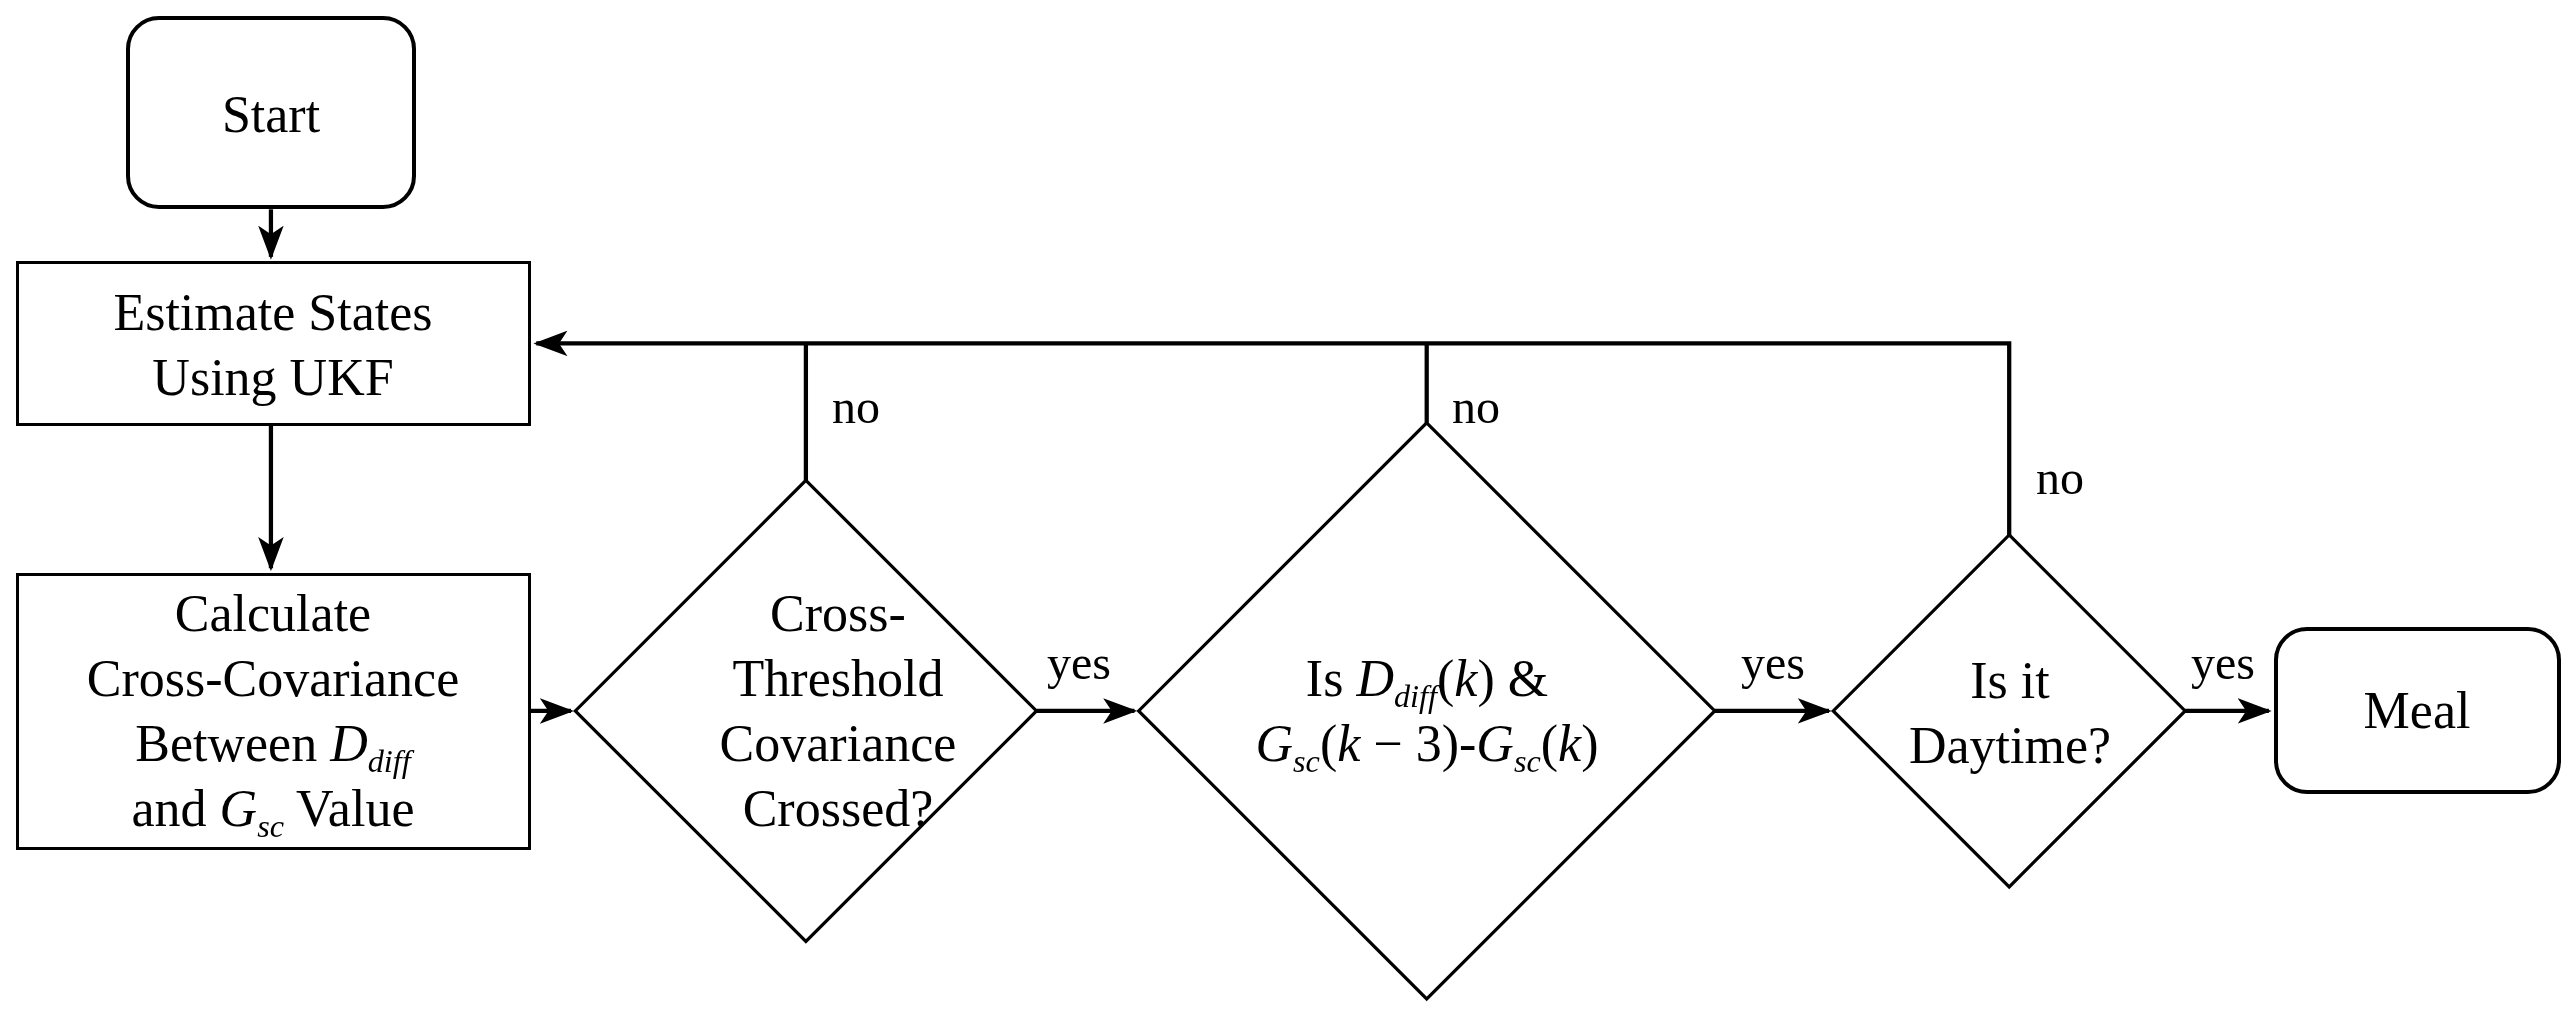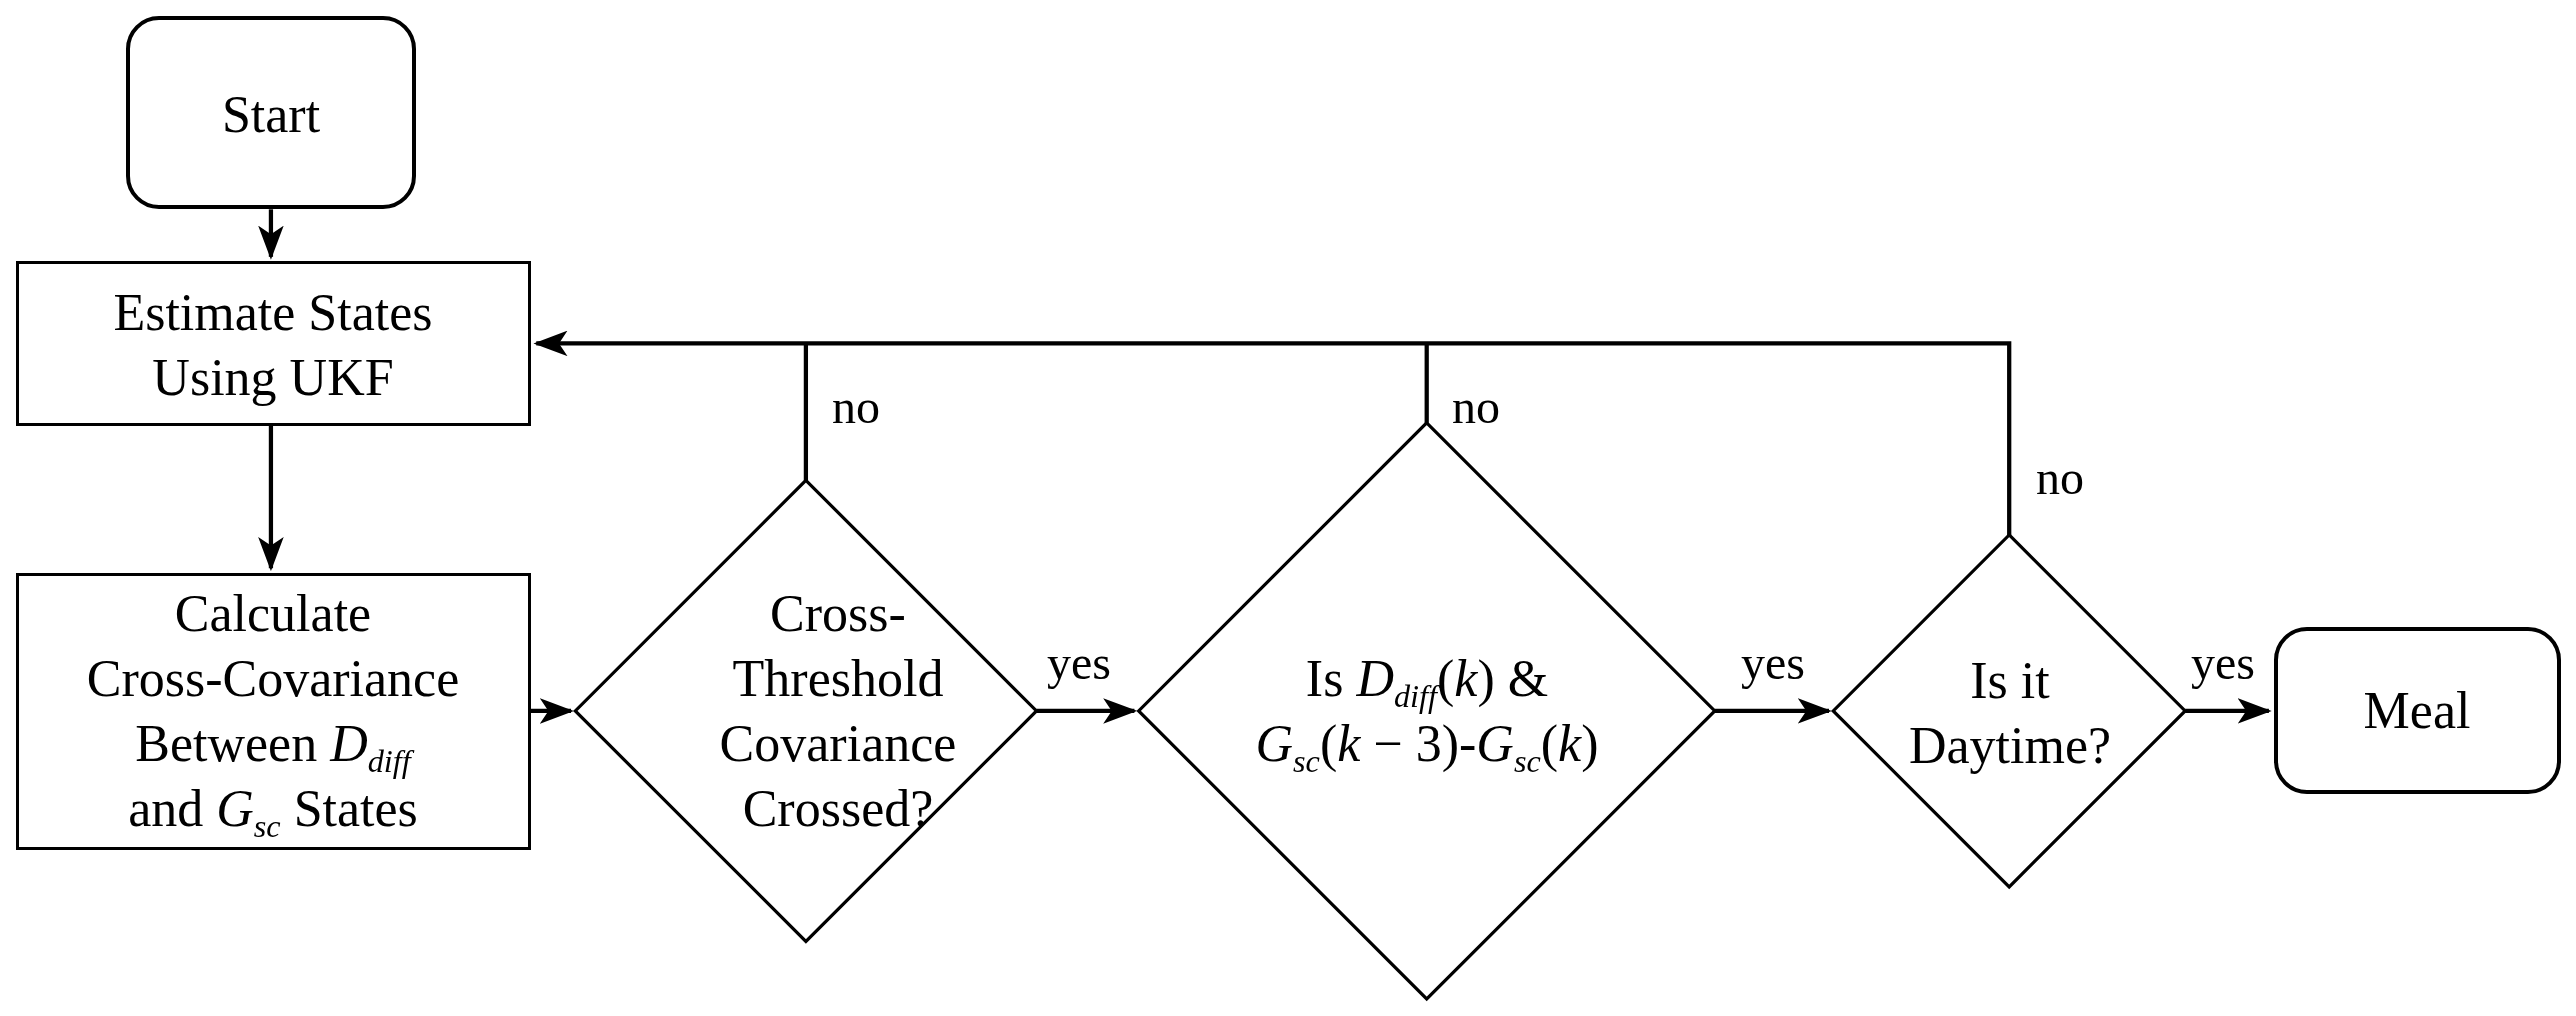--- a/index.html
+++ b/index.html
@@ -109,21 +109,21 @@
       <div class="line"><span>Start</span></div>
     </div>
   <div class="nodetext" style="left:273px; top:345px;">
       <div class="line"><span>Estimate States</span></div>
       <div class="line"><span>Using UKF</span></div>
     </div>
   <div class="nodetext" style="left:273px; top:711px;">
       <div class="line"><span>Calculate</span></div>
       <div class="line"><span>Cross-Covariance</span></div>
       <div class="line"><span>Between </span><span class="it">D</span><sub class="it">diff</sub></div>
-      <div class="line"><span>and </span><span class="it">G</span><sub class="it">sc</sub><span> States</span></div>
+      <div class="line"><span>and </span><span class="it">G</span><sub class="it">sc</sub><span> Value</span></div>
     </div>
   <div class="nodetext" style="left:806px; top:711px;margin-left:32px;">
       <div class="line"><span>Cross-</span></div>
       <div class="line"><span>Threshold</span></div>
       <div class="line"><span>Covariance</span></div>
       <div class="line"><span>Crossed?</span></div>
     </div>
   <div class="nodetext" style="left:1427px; top:711px;">
       <div class="line"><span>Is </span><span class="it">D</span><sub class="it">diff</sub><span>(</span><span class="it">k</span><span>) &amp; </span></div>
       <div class="line"><span class="it">G</span><sub class="it">sc</sub><span>(</span><span class="it">k</span><span> − 3</span><span>)-</span><span class="it">G</span><sub class="it">sc</sub><span>(</span><span class="it">k</span><span>)</span></div>

